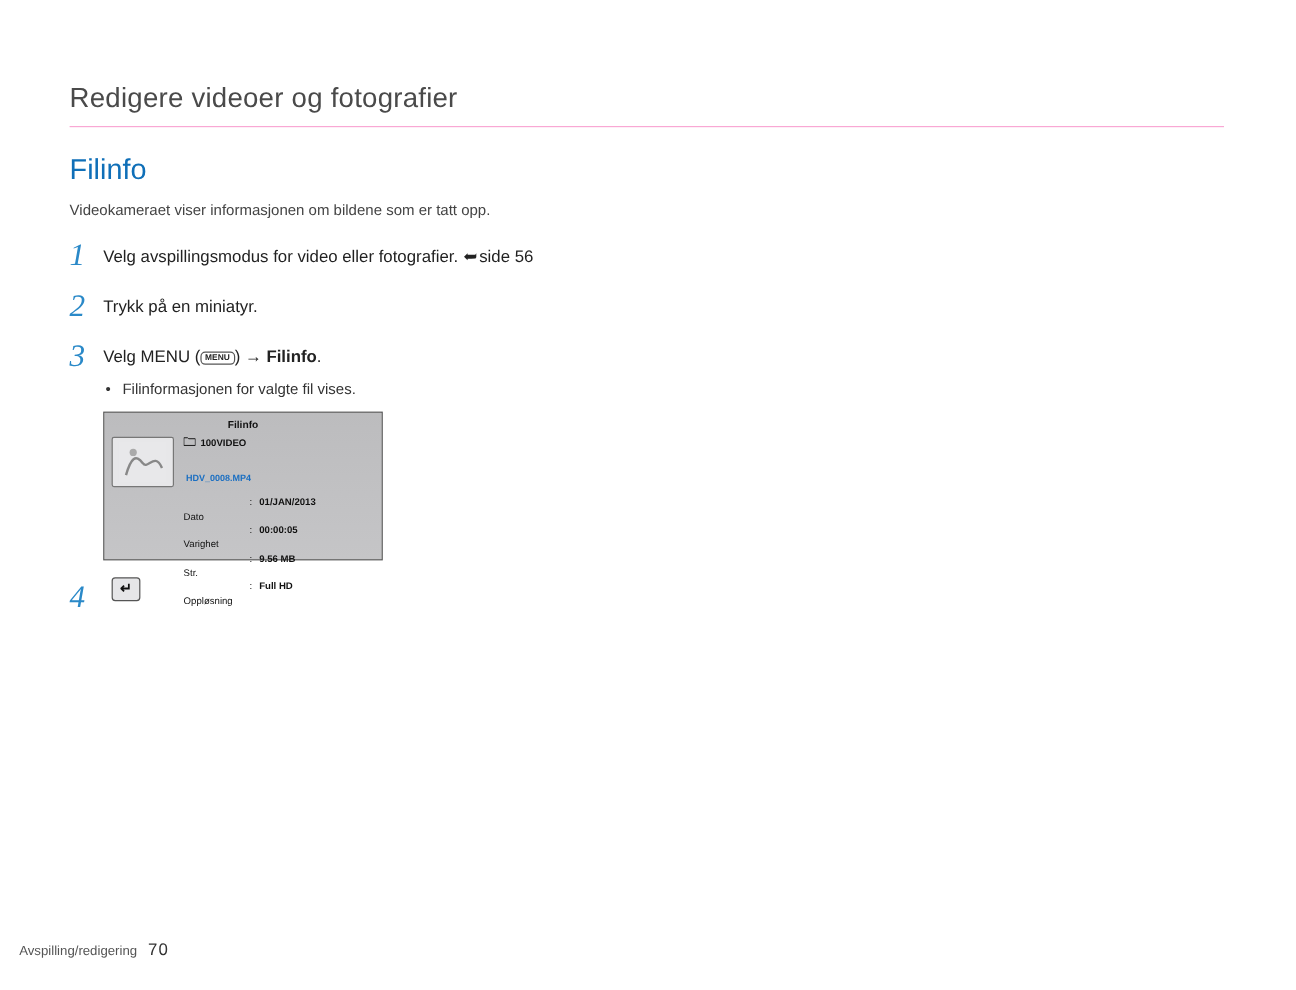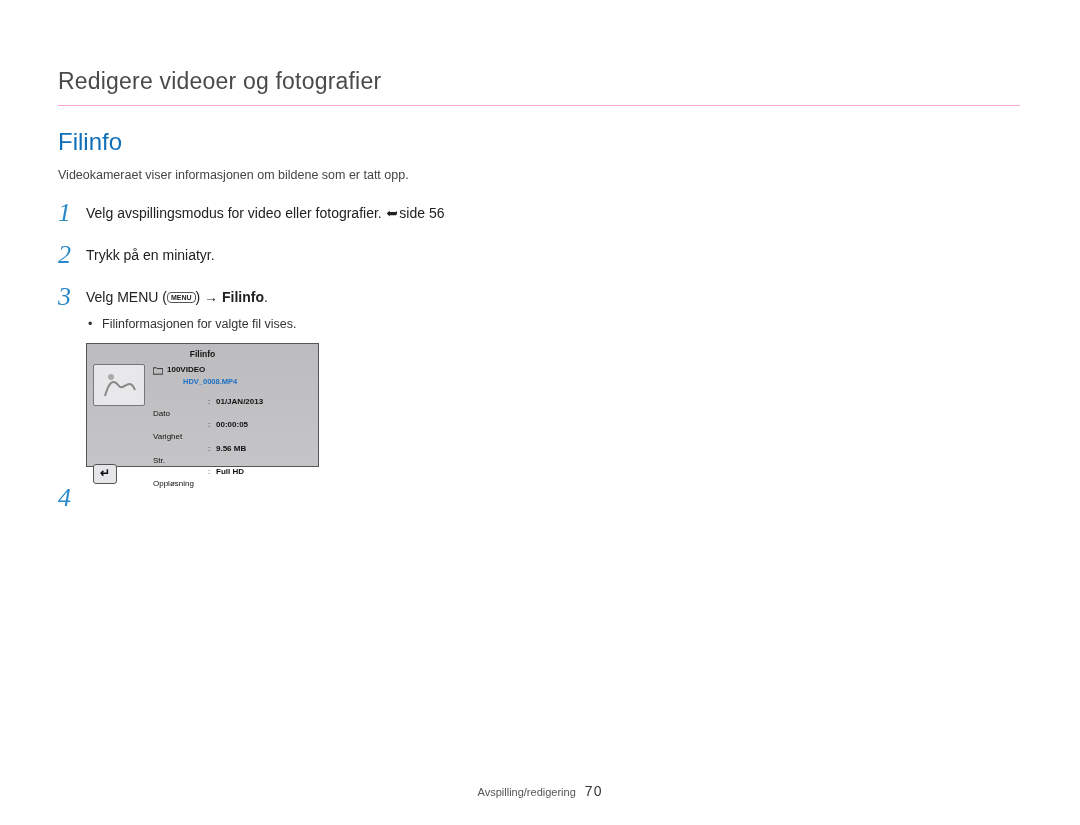--- a/index.html
+++ b/index.html
@@ -148,29 +148,29 @@
     color: #111;
   }
   .lcd-right {
     flex: 1;
     font-size: 8px;
     color: #111;
     padding-top: 0px;
   }
   .folder-line {
     display: flex;
-    align-items: flex-end;
+    align-items: flex-start;
     gap: 4px;
-    margin-bottom: 2px;
+    margin-bottom: 19px;
   }
   .folder-line svg { width: 10px; height: 8px; }
   .file-name-line {
     color: #1b6fc2;
     font-weight: bold;
-    margin-left: 30px;
+    margin-left: 2px;
     font-size: 7.5px;
     margin-bottom: 8px;
   }
   .info-table {
     font-size: 8px;
   }
   .info-row {
     display: flex;
     line-height: 1.4;
   }
@@ -191,23 +191,23 @@
     vertical-align: -2px;
     margin: 0 2px;
     background: #fff;
   }
 
   .footer {
     position: absolute;
     bottom: 26px;
     left: 0;
     width: 100%;
-    text-align: center;
     font-size: 11px;
     color: #555;
+    padding-left: 16px;
   }
   .footer-num {
     font-size: 14px;
     color: #333;
     margin-left: 6px;
     letter-spacing: 1px;
   }
 </style>
 </head>
 <body>

